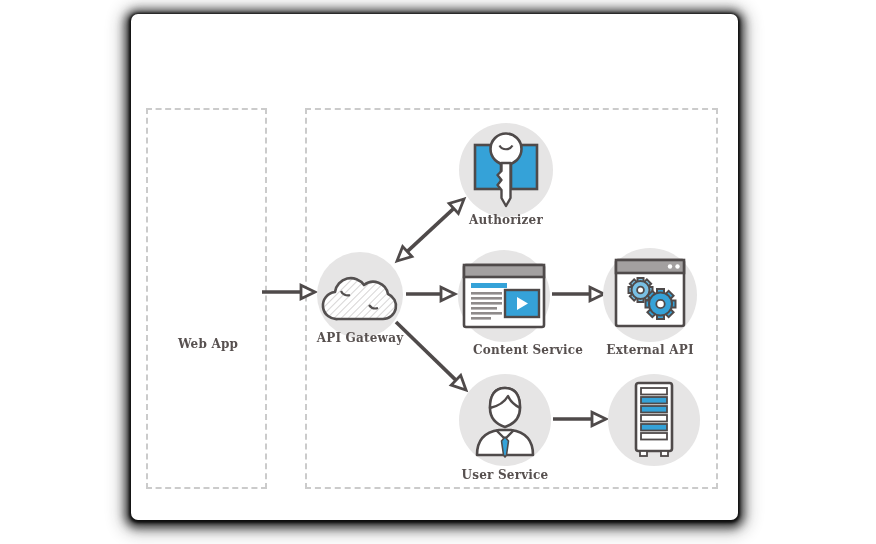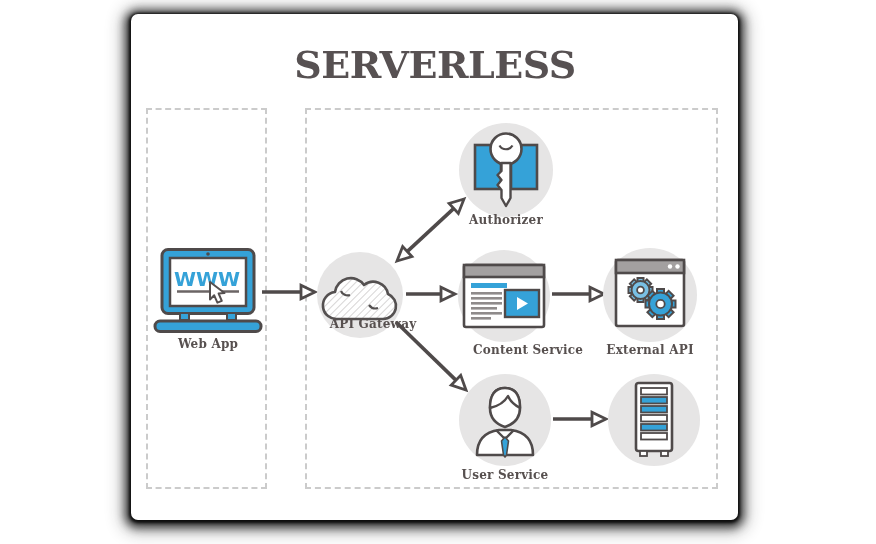--- a/index.html
+++ b/index.html
@@ -22,51 +22,37 @@
 </style>
 </head>
 <body>
 
 <div class="stage">
   <div class="card">
     <div class="dashed-box box-left" style="left:15px;top:94px;"></div>
     <div class="dashed-box box-right" style="left:174px;top:94px;"></div>
   </div>
 
-  <div class="title">SERVERLESS</div>
 
   <svg id="edge-layer" width="876" height="544">
       <line x1="262" y1="292" x2="303" y2="292" stroke="#4f4a4a" stroke-width="3.6"></line>
       <polygon points="0,0 -14,-6.8 -14,6.8" transform="translate(315,292) rotate(0)" fill="#ffffff" stroke="#4f4a4a" stroke-width="2.8" stroke-linejoin="miter"></polygon>
       <line x1="405.80755487754215" y1="252.8497253371998" x2="455.19244512245785" y2="207.1502746628002" stroke="#4f4a4a" stroke-width="3.6"></line>
       <polygon points="0,0 -14,-6.8 -14,6.8" transform="translate(464,199) rotate(-42.78034444680211)" fill="#ffffff" stroke="#4f4a4a" stroke-width="2.8" stroke-linejoin="miter"></polygon>
       <polygon points="0,0 -14,-6.8 -14,6.8" transform="translate(397,261) rotate(137.2196555531979)" fill="#ffffff" stroke="#4f4a4a" stroke-width="2.8" stroke-linejoin="miter"></polygon>
       <line x1="406" y1="294" x2="443" y2="294" stroke="#4f4a4a" stroke-width="3.6"></line>
       <polygon points="0,0 -14,-6.8 -14,6.8" transform="translate(455,294) rotate(0)" fill="#ffffff" stroke="#4f4a4a" stroke-width="2.8" stroke-linejoin="miter"></polygon>
       <line x1="396" y1="322" x2="457.3926474296893" y2="381.63857178884103" stroke="#4f4a4a" stroke-width="3.6"></line>
       <polygon points="0,0 -14,-6.8 -14,6.8" transform="translate(466,390) rotate(44.169684513742)" fill="#ffffff" stroke="#4f4a4a" stroke-width="2.8" stroke-linejoin="miter"></polygon>
       <line x1="552" y1="294" x2="592" y2="294" stroke="#4f4a4a" stroke-width="3.6"></line>
       <polygon points="0,0 -14,-6.8 -14,6.8" transform="translate(604,294) rotate(0)" fill="#ffffff" stroke="#4f4a4a" stroke-width="2.8" stroke-linejoin="miter"></polygon>
       <line x1="553" y1="419" x2="594" y2="419" stroke="#4f4a4a" stroke-width="3.6"></line>
       <polygon points="0,0 -14,-6.8 -14,6.8" transform="translate(606,419) rotate(0)" fill="#ffffff" stroke="#4f4a4a" stroke-width="2.8" stroke-linejoin="miter"></polygon>
     </svg>
 
-  <div class="node" style="left: 208px; top: 292px;">
-    <svg width="110" height="88" viewBox="0 0 110 88">
-      <rect x="9" y="1.5" width="92" height="64" rx="6" fill="#35a2d8" stroke="#4f4a4a" stroke-width="3"></rect>
-      <circle cx="55" cy="6" r="1.8" fill="#4f4a4a"></circle>
-      <rect x="17" y="10" width="76" height="48" fill="#ffffff" stroke="#4f4a4a" stroke-width="2.5"></rect>
-      <text x="54" y="38" text-anchor="middle" font-family="DejaVu Sans, sans-serif" font-weight="bold" font-size="20" fill="#35a2d8">WWW</text>
-      <line x1="24" y1="43.5" x2="86" y2="43.5" stroke="#6b6565" stroke-width="2.5"></line>
-      <path d="M57 34 v17.5 l4.2-4.2 3.2 7.4 4.4-1.9 -3.2-7.3 5.9-.5 z" fill="#ffffff" stroke="#555050" stroke-width="2" stroke-linejoin="round"></path>
-      <rect x="27" y="65" width="9" height="7" fill="#35a2d8" stroke="#4f4a4a" stroke-width="2"></rect>
-      <rect x="74" y="65" width="9" height="7" fill="#35a2d8" stroke="#4f4a4a" stroke-width="2"></rect>
-      <rect x="2" y="73" width="106" height="10.5" rx="5" fill="#35a2d8" stroke="#4f4a4a" stroke-width="3"></rect>
-    </svg>
-  </div>
 
   <div class="node" style="left: 360px; top: 295px;">
     <div class="circle" style="width:86px;height:86px;">
       <svg width="78" height="56" viewBox="0 0 78 56">
         <defs>
           <pattern id="hatch" width="5" height="5" patternUnits="userSpaceOnUse" patternTransform="rotate(-45)">
             <rect width="5" height="5" fill="#ffffff"></rect>
             <line x1="0" y1="0" x2="5" y2="0" stroke="#c6c4c4" stroke-width="1.4"></line>
           </pattern>
         </defs>
@@ -164,18 +150,18 @@
           <rect x="22" y="44" width="26" height="6.5" fill="#35a2d8"></rect>
           <rect x="22" y="53" width="26" height="6.5" fill="#ffffff"></rect>
         </g>
         <rect x="21" y="71" width="7" height="5" fill="#ffffff" stroke="#4f4a4a" stroke-width="1.8"></rect>
         <rect x="42" y="71" width="7" height="5" fill="#ffffff" stroke="#4f4a4a" stroke-width="1.8"></rect>
       </svg>
     </div>
   </div>
 
   <div class="node-label" style="left: 208px; top: 337px;">Web App</div>
-  <div class="node-label" style="left: 360px; top: 317px; margin-left: 13px;">API Gateway</div>
+  <div class="node-label" style="left: 360px; top: 331px;">API Gateway</div>
   <div class="node-label" style="left: 506px; top: 213px;">Authorizer</div>
   <div class="node-label" style="left: 528px; top: 343px;">Content Service</div>
   <div class="node-label" style="left: 650px; top: 343px;">External API</div>
   <div class="node-label" style="left: 505px; top: 468px;">User Service</div>
 </div>
 
 </body></html>

